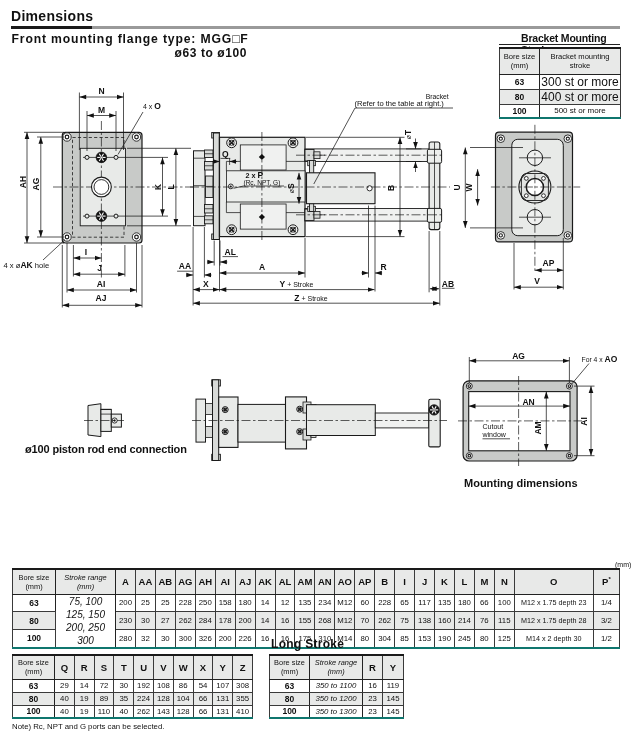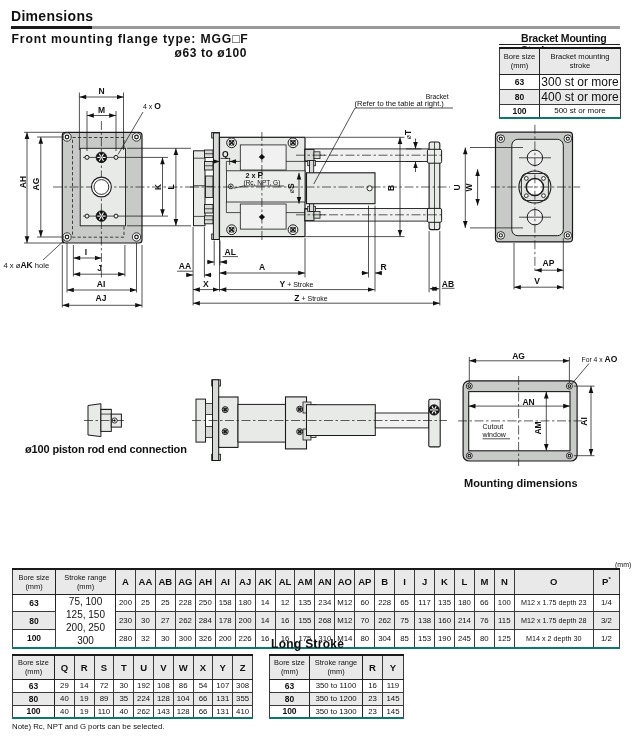--- a/index.html
+++ b/index.html
@@ -5,21 +5,21 @@
   html,body{margin:0;padding:0;}
   body{width:636px;height:741px;position:relative;background:#fff;
        font-family:"Liberation Sans",sans-serif;color:#111;overflow:hidden;}
   .abs{position:absolute;}
   table{border-collapse:collapse;table-layout:fixed;}
   td,th{padding:0;text-align:center;vertical-align:middle;overflow:hidden;white-space:nowrap;}
   .t1{border-top:2px solid #1a1a1a;border-bottom:2px solid #0f766e;}
   .t1 td,.t1 th{border:1px solid #3a3a3a;}
   .t1 tr>*:first-child{border-right:1.8px solid #222;}
   .t1 tr:first-child>*{border-bottom:1.6px solid #222;}
-  .thickR{border-right:1.8px solid #222 !important;}
+  .thickR{border-right:1.8px solid #222 !important;font-style:italic;}
   .gray{background:#e8e9e8;}
 </style>
 </head>
 <body>
 
 <div class="abs" style="left:11px;top:8px;font-size:14px;font-weight:bold;letter-spacing:0.3px;">Dimensions</div>
 <div class="abs" style="left:11px;top:26px;width:81px;height:3px;background:#1a1a1a;"></div>
 <div class="abs" style="left:92px;top:26px;width:528px;height:3px;background:#9a9a9a;"></div>
 <div class="abs" style="left:11.5px;top:32px;font-size:12.2px;font-weight:bold;letter-spacing:0.85px;">Front mounting flange type: MGG□F</div>
 <div class="abs" style="left:174.5px;top:45.5px;font-size:12px;font-weight:bold;letter-spacing:0.6px;">ø63 to ø100</div>

